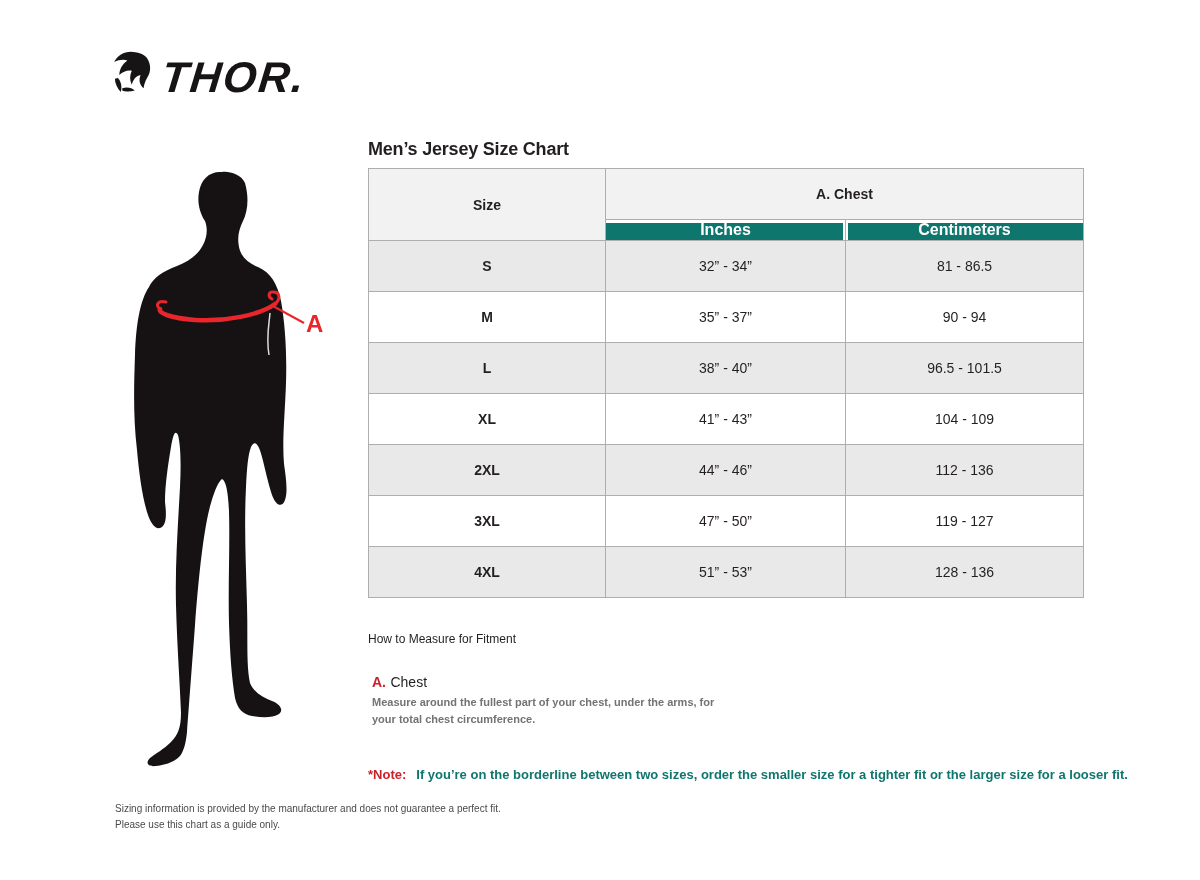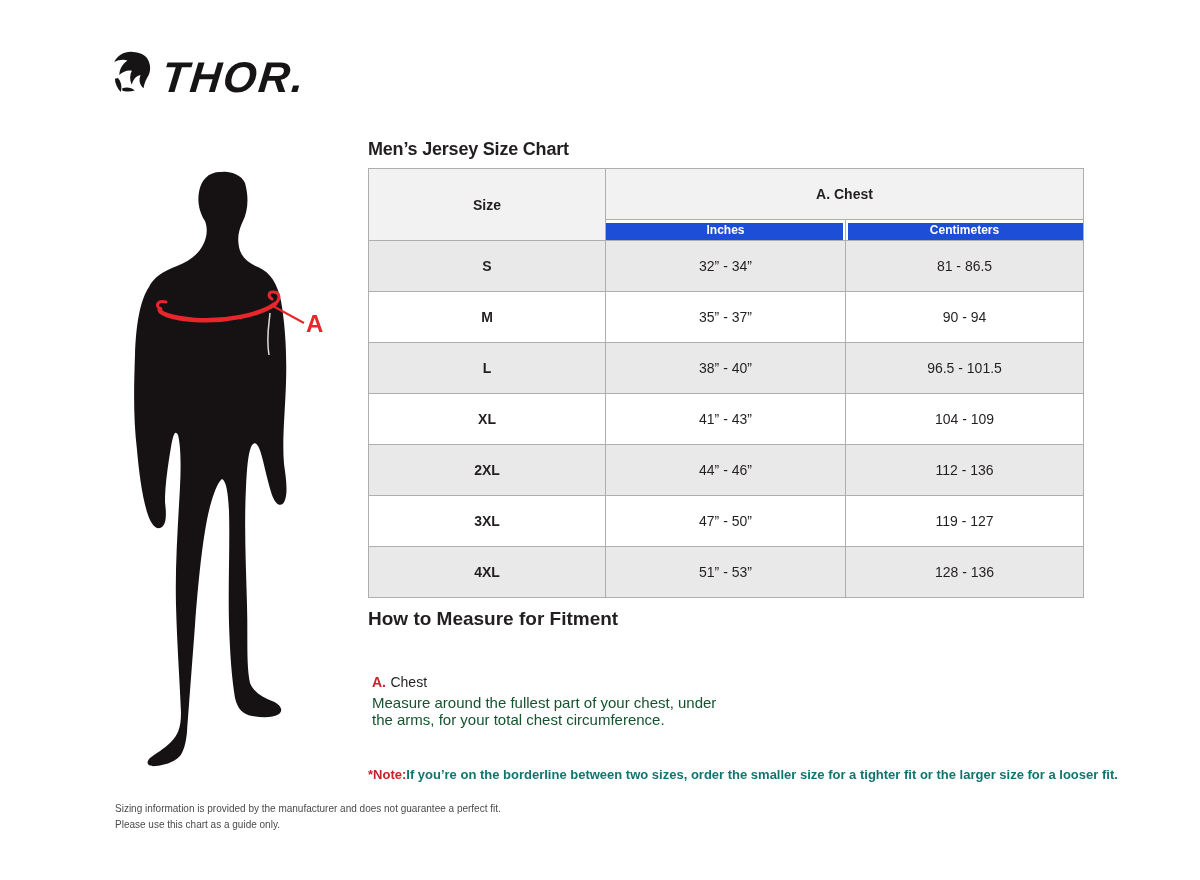--- a/index.html
+++ b/index.html
@@ -17,37 +17,37 @@
   #figure-svg { position:absolute; left:125px; top:165px; width:200px; height:610px; }
 
   
   #chart-title { position:absolute; left:368px; top:139px; font-size:18px; font-weight:bold; letter-spacing:-0.2px; }
 
   
   #size-table { position:absolute; left:368px; top:168px; width:715px; border-collapse:collapse;
                 table-layout:fixed; font-size:14px; }
   #size-table th, #size-table td { border:1px solid #aeaeae; text-align:center; vertical-align:middle; }
   #size-table .group-h, #size-table .size-h { background:#f2f2f2; font-weight:bold; font-size:14px; height:51px; }
-  #size-table .unit { background:#1d4ed8; color:#fff; font-weight:bold; font-size:12px; height:21px; }
+  #size-table .unit { background:#0f766e; color:#fff; font-weight:bold; font-size:16px; height:21px; }
   #size-table .unit-in { box-shadow: inset 0 3px 0 #fff, inset -2px 0 0 #fff; }
   #size-table .unit-cm { box-shadow: inset 0 3px 0 #fff, inset 2px 0 0 #fff; text-align: center; }
   #size-table td { height:51px; background:#fff; }
   #size-table tr.shaded td { background:#e9e9e9; }
   #size-table .size-cell { font-weight:bold; }
 
   
-  #howto-heading { position:absolute; left:368px; top:608px; font-size:19px; font-weight:bold; }
+  #howto-heading { position:absolute; left:368px; top:632px; font-size:12px; font-weight:normal; }
   #howto-item { position:absolute; left:372px; top:673px; width:370px; }
   #howto-item .item-label { color:#c9202a; font-weight:bold; font-size:14px; }
   #howto-item .item-name { color:#231f20; font-weight:normal; font-size:14px; }
-  #howto-item .item-desc { margin-top:3px; font-size:15px; line-height:17px; color:#14532d; max-width:358px; }
+  #howto-item .item-desc { margin-top:3px; font-size:11px; line-height:17px; color:#737373; max-width:358px;font-weight:bold; }
 
   
   #note-line { position:absolute; left:368px; top:767px; font-size:13px; font-weight:bold; }
-  #note-line .note-label { color:#c9202a; margin-right:0; }
+  #note-line .note-label { color:#c9202a; margin-right:10px; }
   #note-line .note-text { color:#0f766e; }
 
   
   #disclaimer { position:absolute; left:115px; top:801px; font-size:10px; line-height:16px; color:#4a4a4a; }
 </style>
 </head>
 <body>
 
 <div id="page">
 

